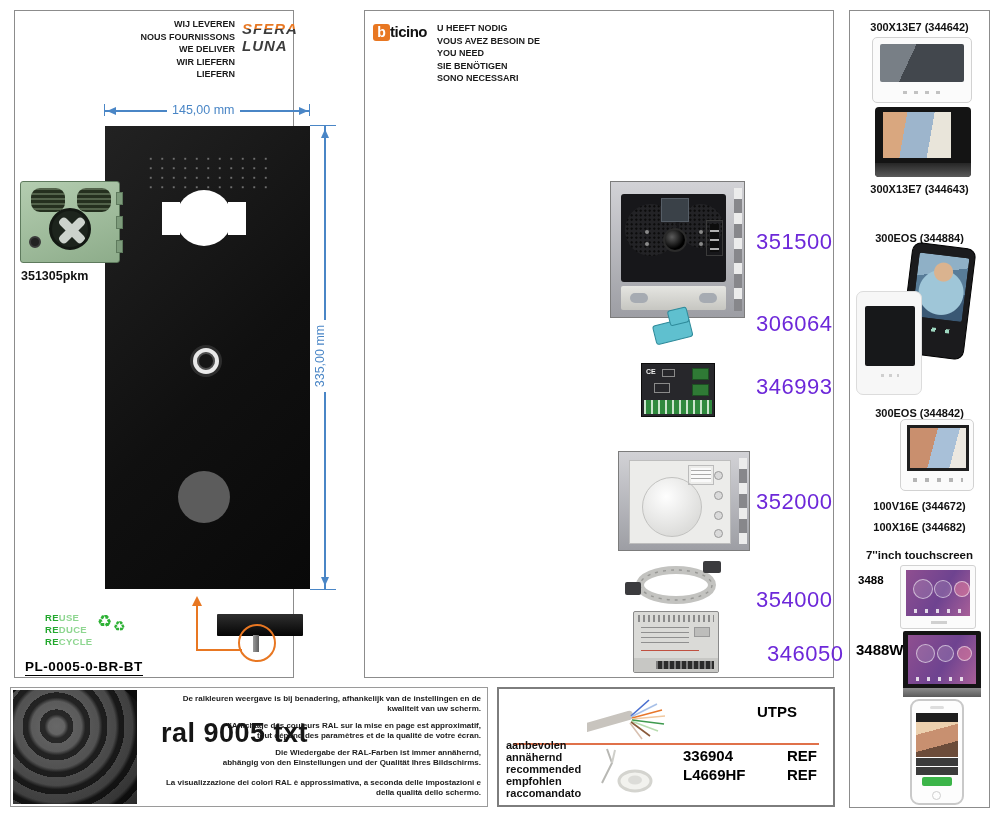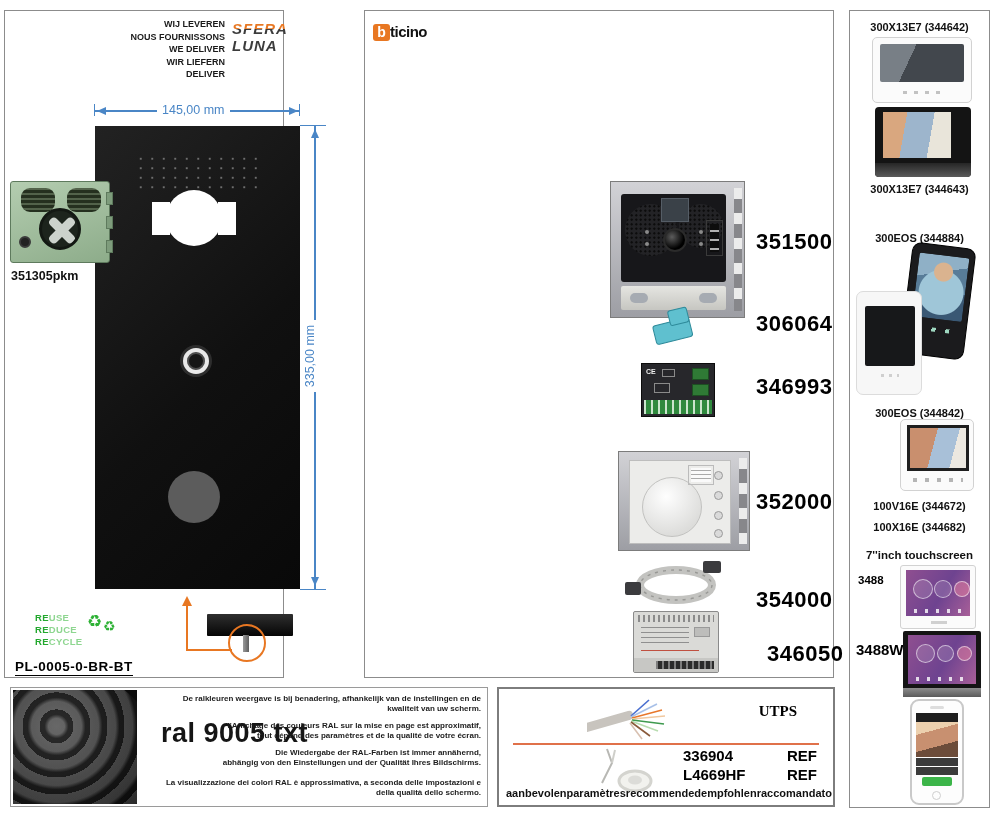--- a/index.html
+++ b/index.html
@@ -53,21 +53,21 @@
   .mbox { border-radius:18px; background:linear-gradient(135deg,#f8f8f8,#e9e9e9); border:2px solid #c6c6c6;
     box-shadow:inset 0 0 0 6px #f3f3f3, inset 0 0 0 7px #d9d9d9; }
   .knock { border-radius:50%; border:2px solid #cfcfcf; background:#efefef; }
   .mscrew { border-radius:50%; background:#d6d6d6; border:1px solid #b5b5b5; }
   .mlabel { background:#fff; border:1px solid #c9c9c9; }
   .mlabel-strip { position:absolute; left:4px; top:4px; bottom:4px; width:20px; background:#e9e9e9;
     background-image:repeating-linear-gradient(180deg,#9a9a9a 0 1px, transparent 1px 6px); }
   .mlabel-text { position:absolute; left:28px; right:4px; top:6px; bottom:6px;
     background-image:repeating-linear-gradient(180deg,#a8a8a8 0 1px, transparent 1px 4.5px); }
   .boxref { font-size:17px; font-weight:bold; color:#111; }
-  .bigref { font-size:22px; font-weight:bold; color:#000000; letter-spacing:.5px; }
+  .bigref { font-size:22px; font-weight:normal; color:#6d28d9; letter-spacing:.5px; }
   .modframe { background:linear-gradient(180deg,#d2d2d6,#9d9ea4); border:1px solid #7c7c7c; }
   .clipstrip { position:absolute; right:2px; top:6px; bottom:6px; width:8px;
     background:repeating-linear-gradient(180deg,#ececec 0 11px,#87878b 11px 25px); }
   .camface { background:#17171a; border-radius:3px; }
   .mesh { border-radius:50%; background-color:#232326; background-image:radial-gradient(circle,#0a0a0a 1px,transparent 1.3px); background-size:4.5px 4.5px; }
   .lens { border-radius:50%; background:radial-gradient(circle at 35% 35%, #5c5c5c, #000 65%); border:2px solid #2b2b2b; }
   .btnstrip { background:linear-gradient(180deg,#e5e5e1,#c6c6c1); border-radius:2px; }
   .ovalbtn { background:#a6abb2; border-radius:6px; }
   .teal { background:#5fc0cf; border:1.5px solid #2e8a9a; border-radius:3px; }
   .pcb { background:#27272b; border:1px solid #0c0c0c; }
@@ -115,38 +115,38 @@
 
   
   .spherebox { background:#0b0b0b; overflow:hidden; }
   .sphere { position:absolute; left:-30px; top:-18px; width:175px; height:170px; border-radius:50%;
     background:
       repeating-radial-gradient(circle at 42% 32%, rgba(255,255,255,.10) 0 8px, rgba(0,0,0,.5) 12px 17px),
       radial-gradient(circle at 42% 32%, #575757 0%, #2e2e2e 45%, #0d0d0d 78%); }
   .rallabel { font-size:27px; font-weight:bold; color:#151515; letter-spacing:.5px; }
   .notes { text-align:right; font-size:8px; font-weight:bold; color:#1c1c1c; line-height:10px; }
   .notes .gap { margin-top:7px; }
-  .utps { font-size:15px; font-weight:bold;font-family:Liberation Serif, serif; }
+  .utps { font-size:15px; font-weight:bold; }
   .divider { border-top:2px solid #e0714a; }
   .refrow { display:flex; justify-content:space-between; font-size:15px; font-weight:bold; }
-  .recrow { display:flex; justify-content:space-between; font-size:11px; font-weight:bold; color:#111; }
+  .recrow { display:flex; justify-content:space-between; font-size:11px; font-weight:bold; color:#111;flex-direction:column; }
 </style>
 </head>
 <body>
 
 <div class="page">
 
-  <div class="box" style="left:4px;top:10px;width:280px;height:668px;">
+  <div class="box" style="left:14px;top:10px;width:280px;height:668px;">
 
     <div class="abs deliver" style="left:95px;top:7px;width:125px;">
       <div>WIJ LEVEREN</div>
       <div>NOUS FOURNISSONS</div>
       <div>WE DELIVER</div>
       <div>WIR LIEFERN</div>
-      <div>DELIVER</div>
+      <div>LIEFERN</div>
     </div>
     <div class="abs brandlogo" style="left:227px;top:9px;">SFERA LUNA</div>
 
     <div class="abs hdim-line" style="left:90px;top:99px;width:205px;"></div>
     <div class="abs tickv" style="left:89px;top:93px;"></div>
     <div class="abs tickv" style="left:294px;top:93px;"></div>
     <div class="abs arr l" style="left:92px;top:96px;"></div>
     <div class="abs arr r" style="left:284px;top:96px;"></div>
     <div class="abs dimblue hdim-label" style="left:152px;top:92px;">145,00 mm</div>
 
@@ -197,20 +197,27 @@
     <div class="abs oline-h" style="left:181px;top:638px;width:46px;"></div>
     <div class="abs arr-o-up" style="left:177px;top:585px;"></div>
 
     <div class="abs platecode" style="left:10px;top:648px;">PL-0005-0-BR-BT</div>
   </div>
 
   <div class="box" style="left:364px;top:10px;width:470px;height:668px;">
 
     <div class="abs" style="left:8px;top:12px;">
       <span class="bt-b">b</span><span class="bt-rest">ticino</span>
+    </div>
+    <div class="abs need" style="left:72px;top:11px;">
+      <div>U HEEFT NODIG</div>
+      <div>VOUS AVEZ BESOIN DE</div>
+      <div>YOU NEED</div>
+      <div>SIE BENÖTIGEN</div>
+      <div>SONO NECESSARI</div>
     </div>
 
 
     <div class="abs modframe" style="left:245px;top:170px;width:135px;height:137px;">
       <span class="clipstrip"></span>
       <div class="abs camface" style="left:10px;top:12px;width:105px;height:88px;">
         <div class="abs mesh" style="left:4px;top:10px;width:52px;height:52px;"></div>
         <div class="abs mesh" style="left:58px;top:10px;width:44px;height:44px;"></div>
         <div class="abs" style="left:40px;top:4px;width:28px;height:24px;background:#3a4148;border:1px solid #555d66;"></div>
         <div class="abs lens" style="left:42px;top:34px;width:24px;height:24px;"></div>
@@ -394,20 +401,20 @@
         <span>336904</span>
         <span>REF</span>
       </div>
       <div class="refrow" style="margin-top:2px;">
         <span>L4669HF</span>
         <span>REF</span>
       </div>
     </div>
     <div class="abs recrow" style="left:7px;right:7px;bottom:6px;">
       <span>aanbevolen</span>
-      <span>paramètres</span>
+      <span>annähernd</span>
       <span>recommended</span>
       <span>empfohlen</span>
       <span>raccomandato</span>
     </div>
   </div>
 
 </div>
 
 </body></html>

